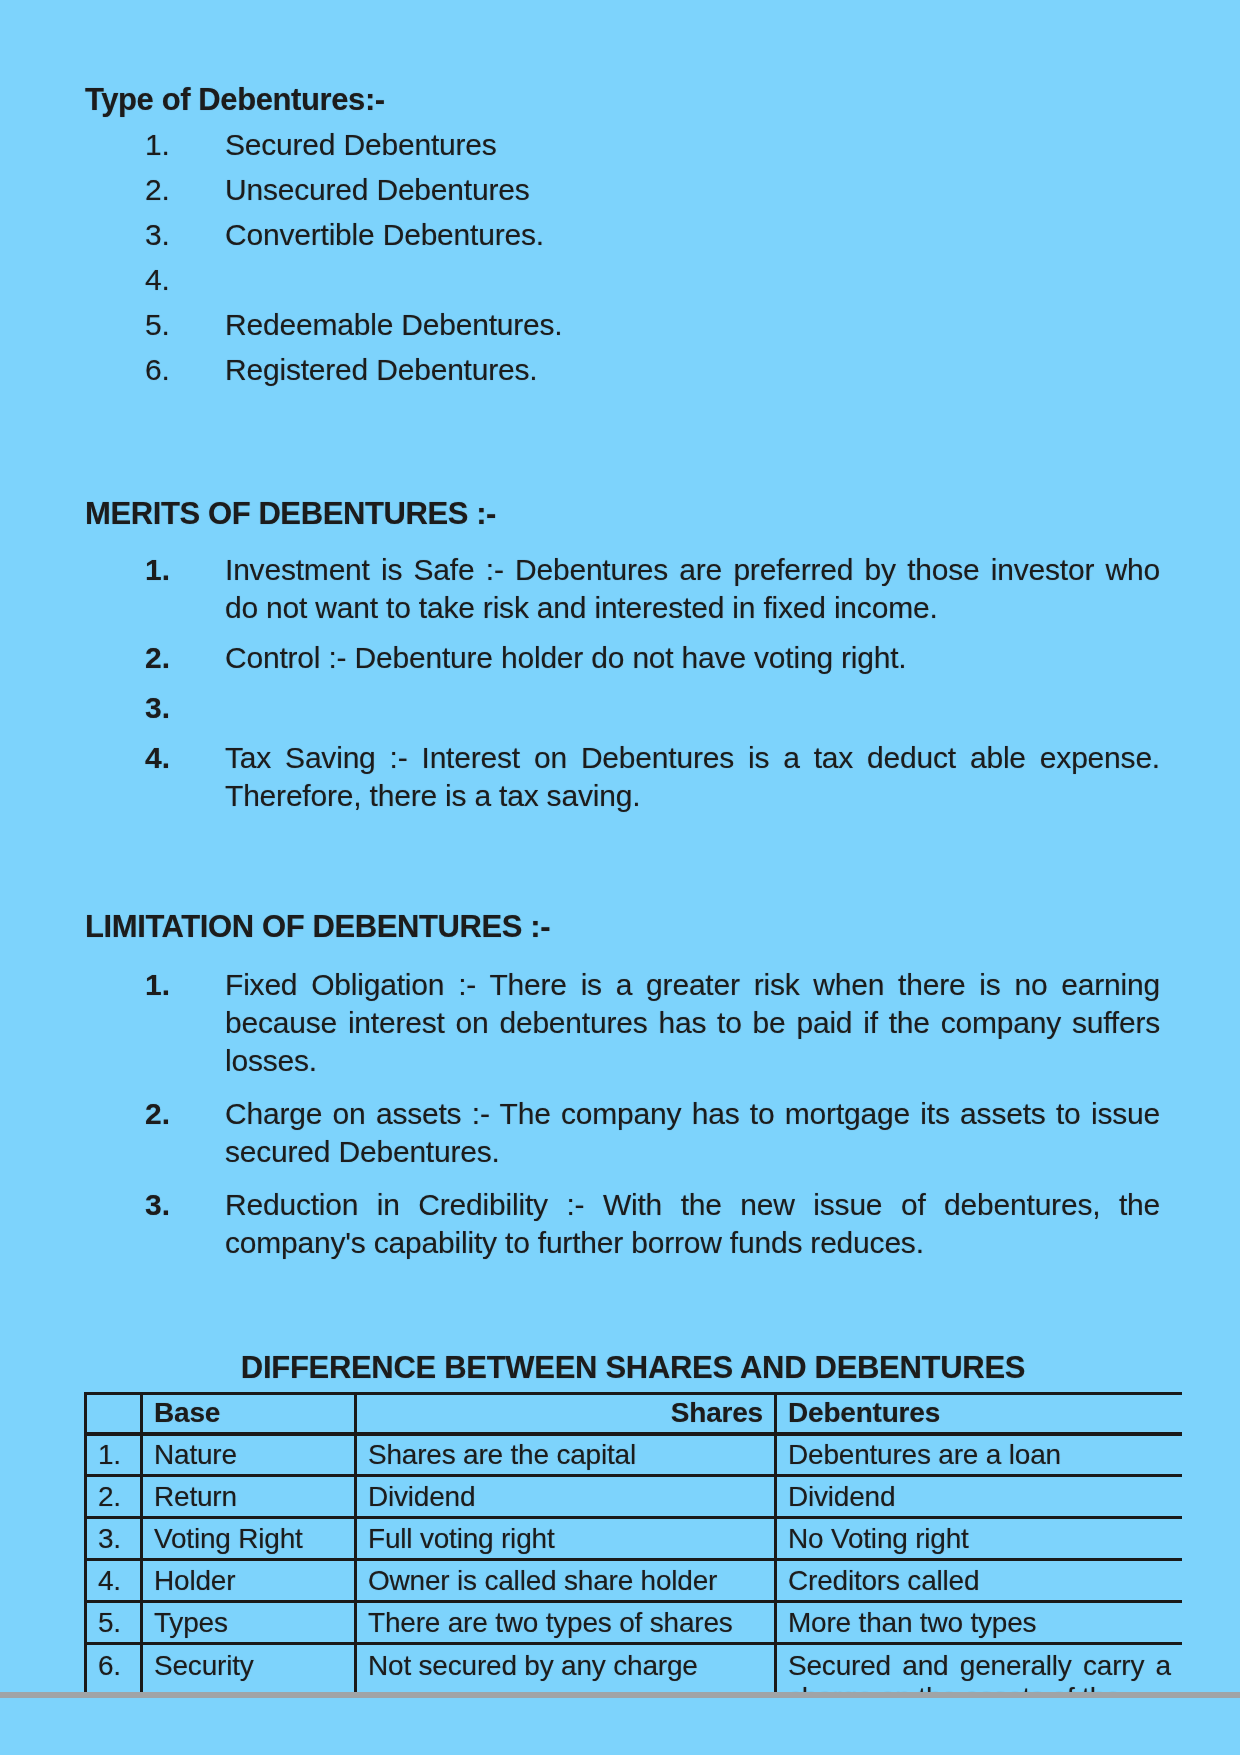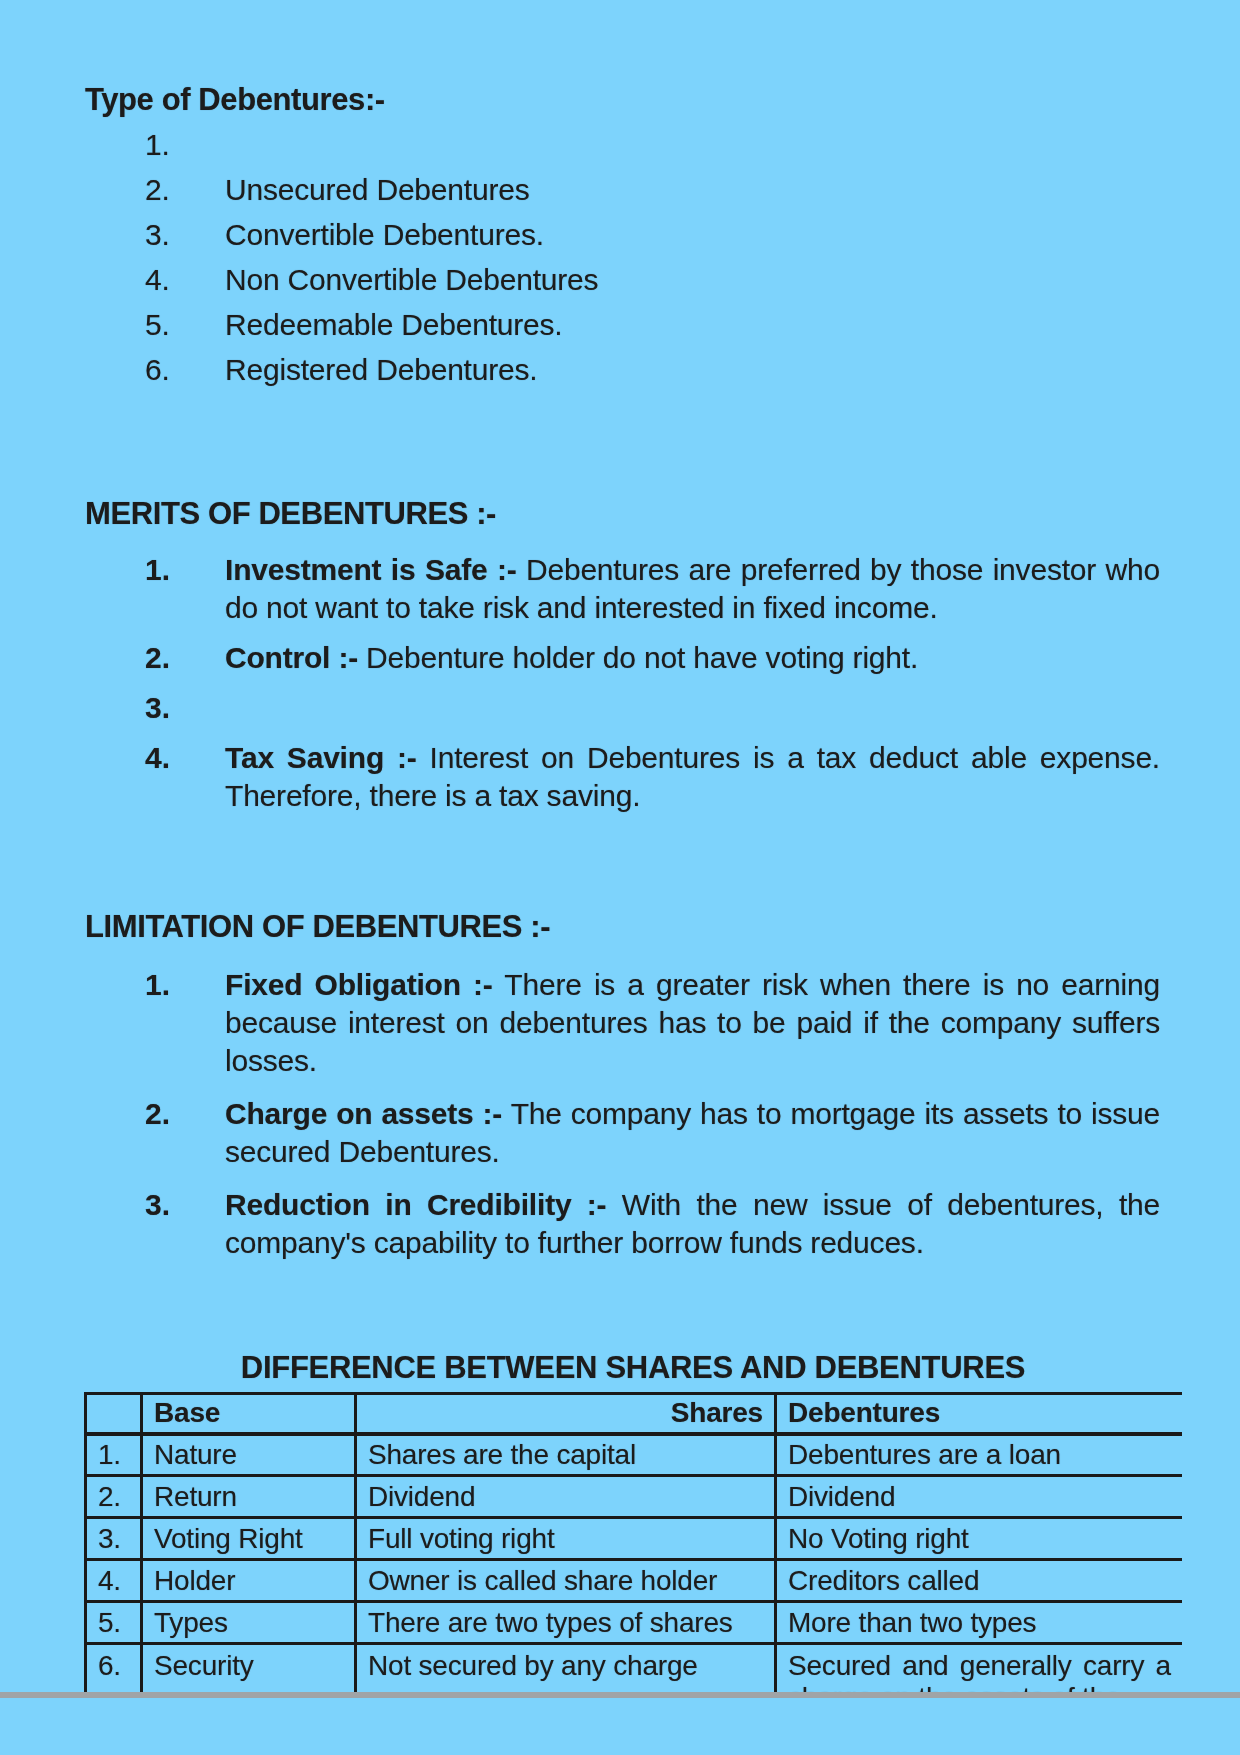--- a/index.html
+++ b/index.html
@@ -29,21 +29,21 @@
   .nrow .num { width: 80px; flex: 0 0 80px; padding-left: 0; }
   .nlist-indent { padding-left: 60px; }
   
   .plist { }
   .pitem { display: flex; padding-left: 60px; margin-bottom: 12px; }
   .pitem .num { width: 80px; flex: 0 0 80px; font-weight: bold; font-size: 30px; line-height: 38px; }
   .pitem .ptext {
     flex: 1; font-size: 30px; line-height: 38px;
     text-align: justify; letter-spacing: -0.2px;
   }
-  .pitem .lead { font-weight: bold; }
+  .pitem .lead { font-weight: normal; }
   .gap15 .pitem { margin-bottom: 15px; }
   .mt19 { margin-top: 19px; }
   .mt21 { margin-top: 21px; }
   
   .diff-head {
     position: absolute; left: 84px; top: 1350px; width: 1098px;
     text-align: center; font-size: 31px; font-weight: bold;
     line-height: 36px; letter-spacing: -0.3px;
   }
   
@@ -75,32 +75,32 @@
 </head>
 <body>
 
 <div class="page" style="color: rgb(28, 28, 28);">
 
   <div class="sec" style="top:82px">
     <div class="h">Type of Debentures:-</div>
     <div class="nlist nlist-indent">
       <div class="nrow">
         <span class="num">1.</span>
+        <span>Secured Debentures</span>
       </div>
       <div class="nrow">
         <span class="num">2.</span>
         <span>Unsecured Debentures</span>
       </div>
       <div class="nrow">
         <span class="num">3.</span>
         <span>Convertible Debentures.</span>
       </div>
       <div class="nrow">
         <span class="num">4.</span>
-        <span>Non Convertible Debentures</span>
       </div>
       <div class="nrow">
         <span class="num">5.</span>
         <span>Redeemable Debentures.</span>
       </div>
       <div class="nrow">
         <span class="num">6.</span>
         <span>Registered Debentures.</span>
       </div>
     </div>

